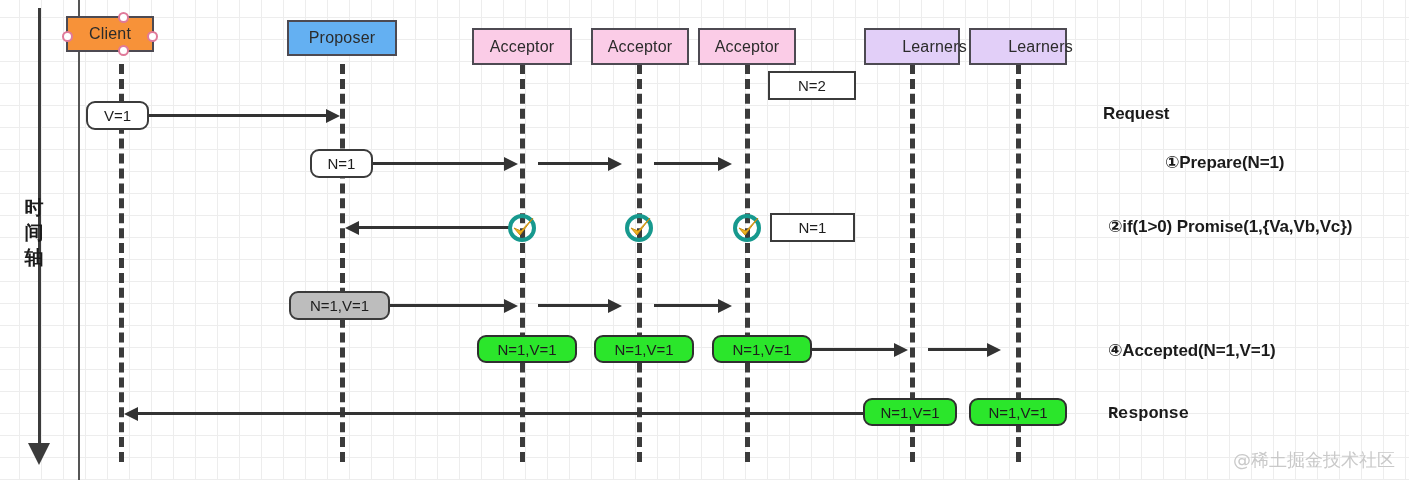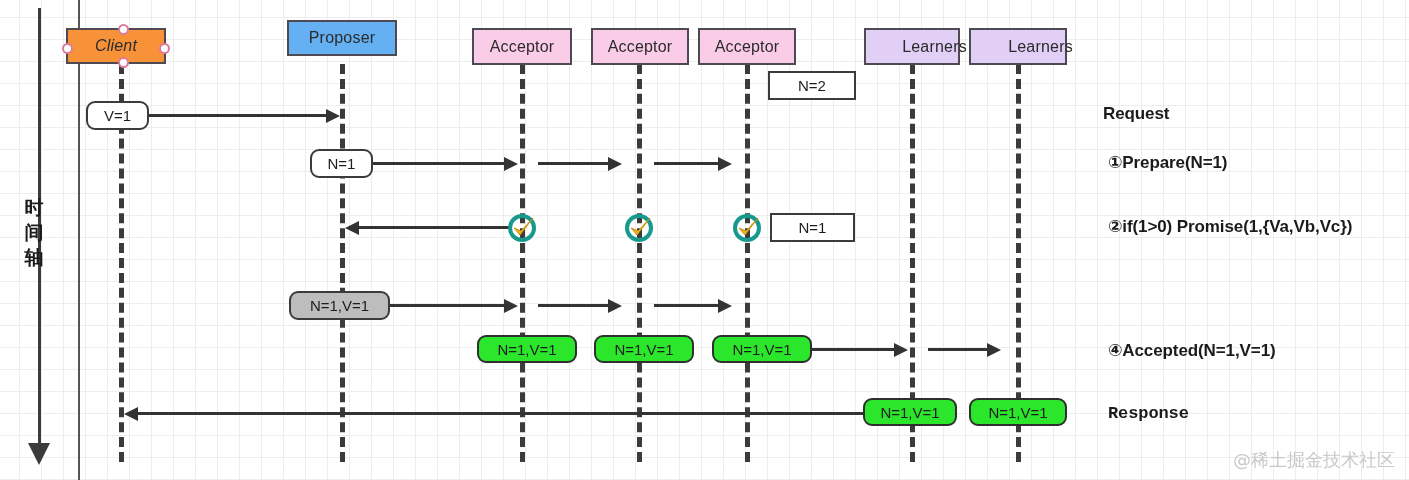--- a/index.html
+++ b/index.html
@@ -136,21 +136,21 @@
   <div id="timeaxis-label">时间轴</div>
 
   <div class="lifeline" style="left:119px;top:64px;height:398px;"></div>
   <div class="lifeline" style="left:340px;top:64px;height:398px;"></div>
   <div class="lifeline" style="left:520px;top:64px;height:398px;"></div>
   <div class="lifeline" style="left:637px;top:64px;height:398px;"></div>
   <div class="lifeline" style="left:745px;top:64px;height:398px;"></div>
   <div class="lifeline" style="left:910px;top:64px;height:398px;"></div>
   <div class="lifeline" style="left:1016px;top:64px;height:398px;"></div>
 
-  <div class="actor client" style="left:66px;top:28px;width:100px;height:36px;font-style:italic;">
+  <div class="actor client" style="left:66px;top:16px;width:88px;height:36px;">
     <span>Client</span>
     <span class="handle" style="left:50px;top:-6px;"></span>
     <span class="handle" style="left:50px;bottom:-6px;"></span>
     <span class="handle" style="left:-6px;top:13px;"></span>
     <span class="handle" style="right:-6px;top:13px;"></span>
   </div>
 
   <div class="actor proposer" style="left:287px;top:20px;width:110px;height:36px;">
     <span>Proposer</span>
   </div>
@@ -255,20 +255,20 @@
   <div class="arrow" style="left:137px;top:412px;width:728px;"></div>
 
   <div class="msgbox green" style="left:863px;top:398px;width:94px;height:28px;">
     <span>N=1,V=1</span>
   </div>
   <div class="msgbox green" style="left:969px;top:398px;width:98px;height:28px;">
     <span>N=1,V=1</span>
   </div>
 
   <div class="note" style="left:1103px;top:104px;"><span>Request</span></div>
-  <div class="note" style="left:1108px;top:152px;"><span>①Prepare(N=1)</span></div>
+  <div class="note" style="left:1165px;top:152px;"><span>①Prepare(N=1)</span></div>
   <div class="note" style="left:1108px;top:216px;"><span>②if(1&gt;0) Promise(1,{Va,Vb,Vc})</span></div>
   <div class="note" style="left:1108px;top:340px;"><span>④Accepted(N=1,V=1)</span></div>
   <div class="note" style="left:1108px;top:404px;font-family:Liberation Mono, monospace;"><span>Response</span></div>
 
   <div id="watermark">@稀土掘金技术社区</div>
 
 </div>
 
 </body></html>

